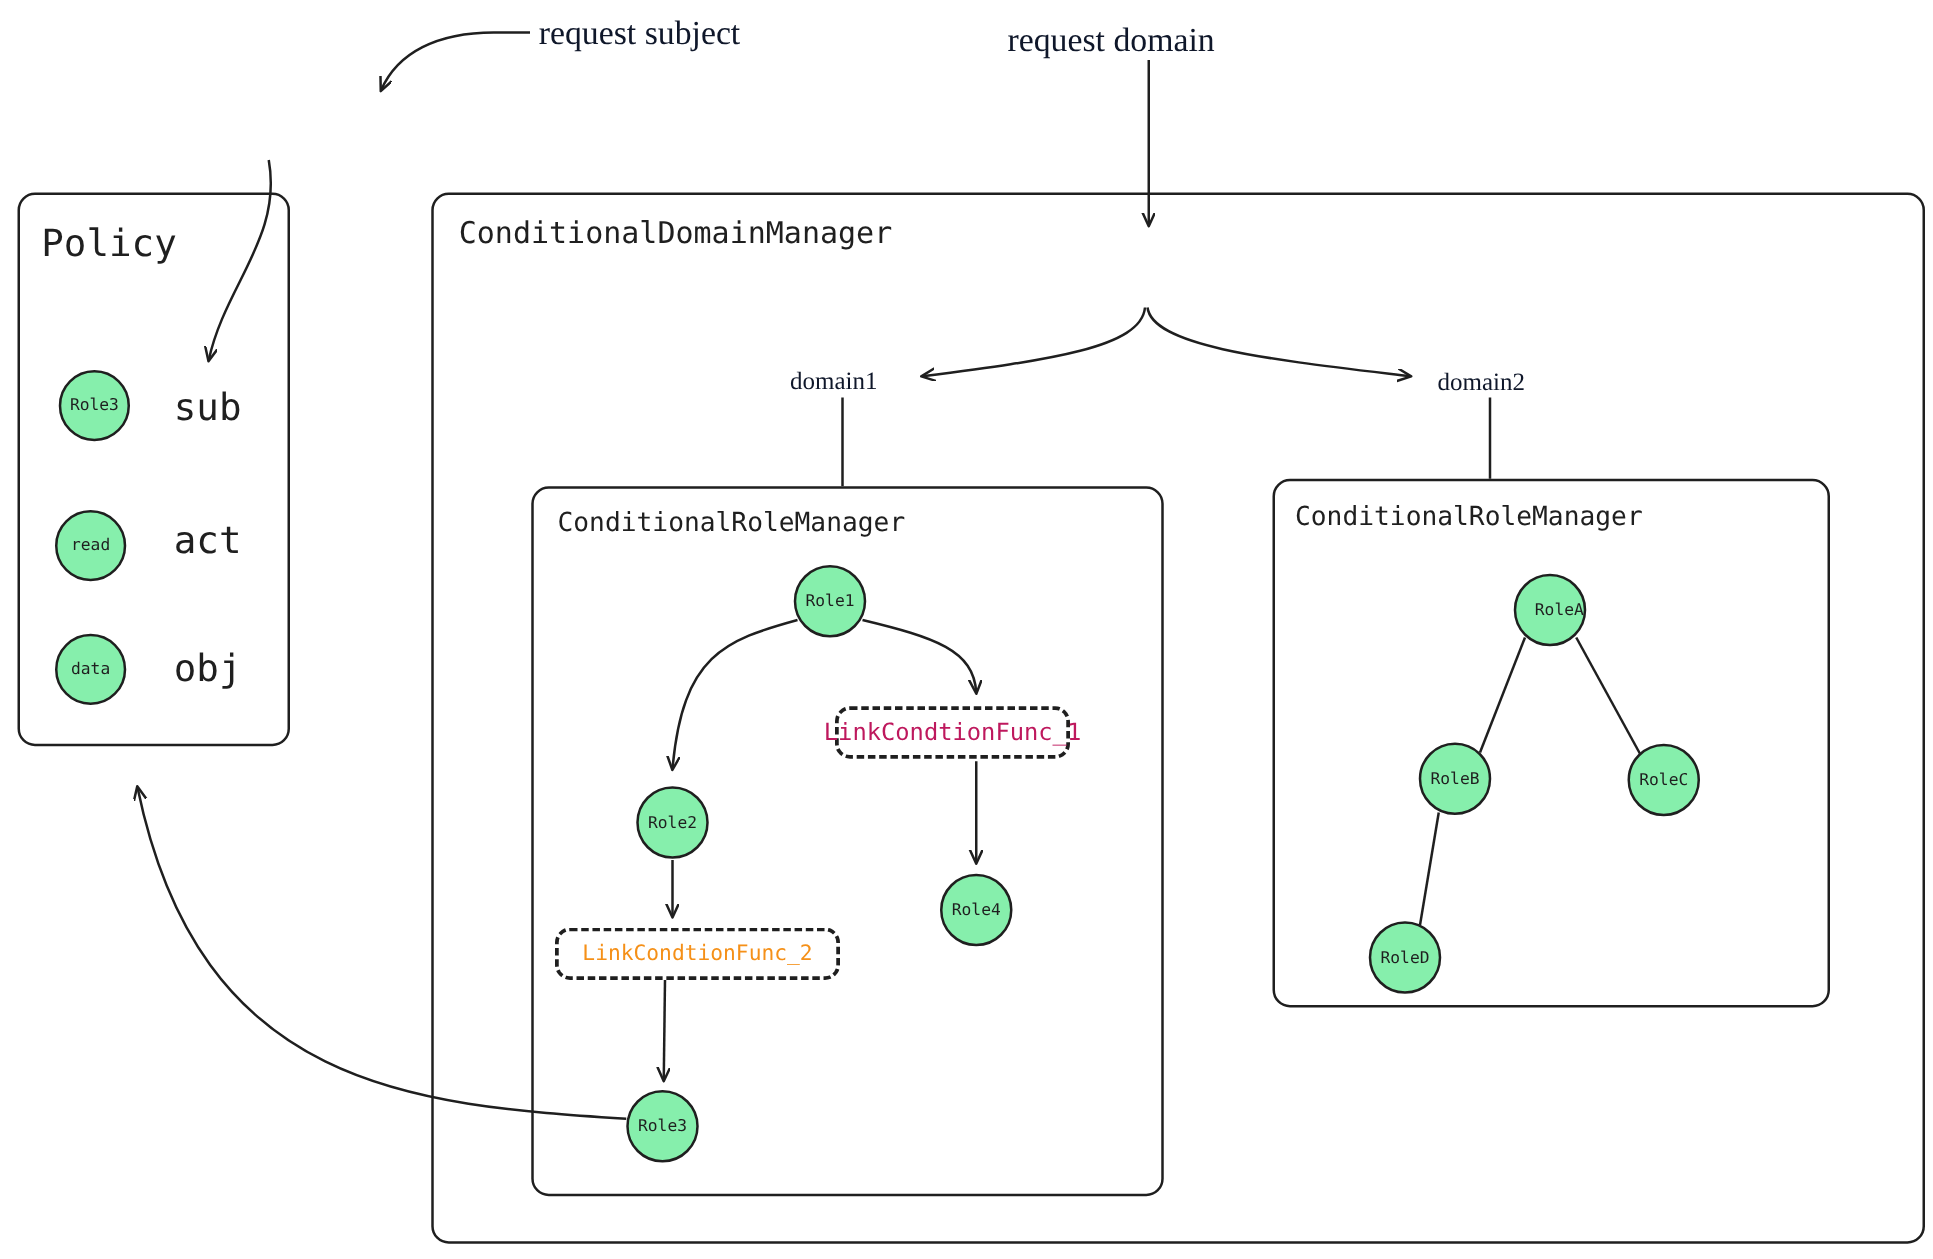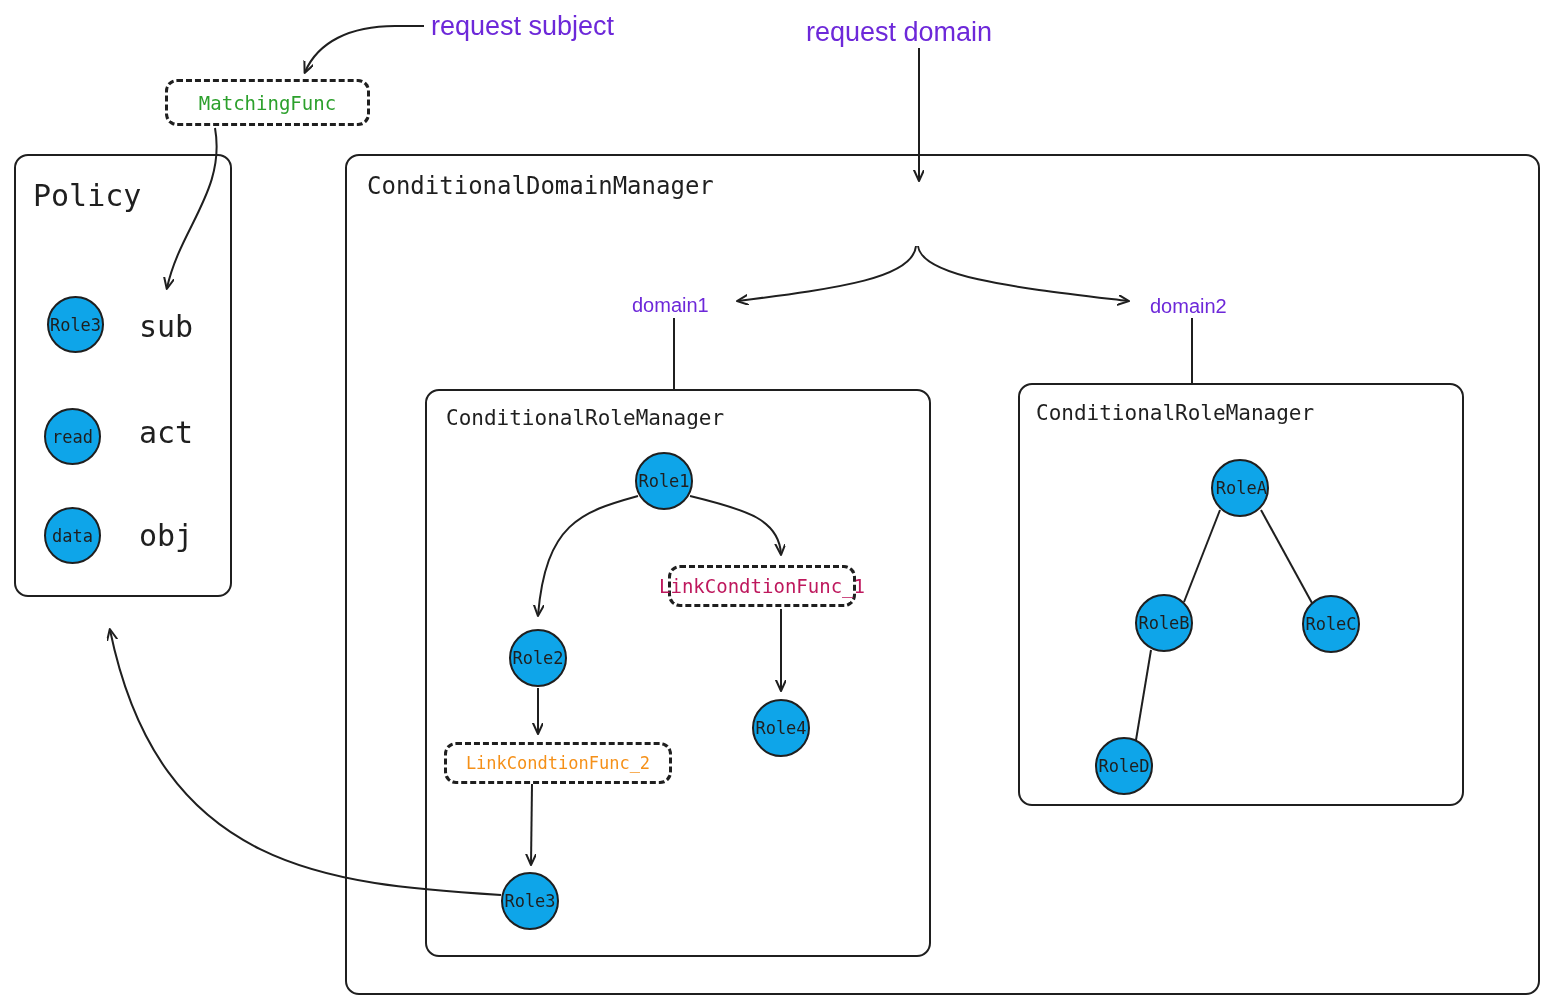--- a/index.html
+++ b/index.html
@@ -45,33 +45,33 @@
     display: flex;
     align-items: center;
     justify-content: center;
     font-family: "DejaVu Sans Mono", "Liberation Mono", monospace;
     white-space: nowrap;
   }
   .node {
     position: absolute;
     border: 2px solid #1f1f1f;
     border-radius: 50%;
-    background: #0ea5e9;
+    background: #86efac;
     box-sizing: border-box;
     display: flex;
     align-items: center;
     justify-content: center;
     color: #1f1f1f;
     font-family: "DejaVu Sans Mono", "Liberation Mono", monospace;
-    font-size: 17px;
+    font-size: 13px;
   }
   .free-label {
     position: absolute;
-    color: #6d28d9;
-    font-family: Liberation Sans, sans-serif;
+    color: #0f172a;
+    font-family: Liberation Serif, serif;
     white-space: nowrap;
   }
   .policy-field {
     position: absolute;
     color: #1f1f1f;
     font-family: "DejaVu Sans Mono", "Liberation Mono", monospace;
     font-size: 30px;
     white-space: nowrap;
   }
 </style>
@@ -121,23 +121,20 @@
   </svg>
 
   <div class="free-label" style="left:431px; top:11px; font-size:27px;">request subject</div>
 
   <div class="free-label" style="left:806px; top:17px; font-size:27px;">request domain</div>
 
   <div class="free-label" style="left:632px; top:294px; font-size:20px;">domain1</div>
 
   <div class="free-label" style="left:1150px; top:295px; font-size:20px;">domain2</div>
 
-  <div class="func-box" style="left:165px; top:79px; width:205px; height:47px; font-size:19px; color:#2ca02c;">
-    <span>MatchingFunc</span>
-  </div>
 
   <div class="group-box" style="left:14px; top:154px; width:218px; height:443px;"></div>
   <div class="group-title" style="left:33px; top:178px; font-size:30px;">Policy</div>
 
   <div class="node" style="left:47px; top:296px; width:57px; height:57px;">
     <span>Role3</span>
   </div>
   <div class="policy-field" style="left:139px; top:309px;">sub</div>
 
   <div class="node" style="left:44px; top:408px; width:57px; height:57px;">

